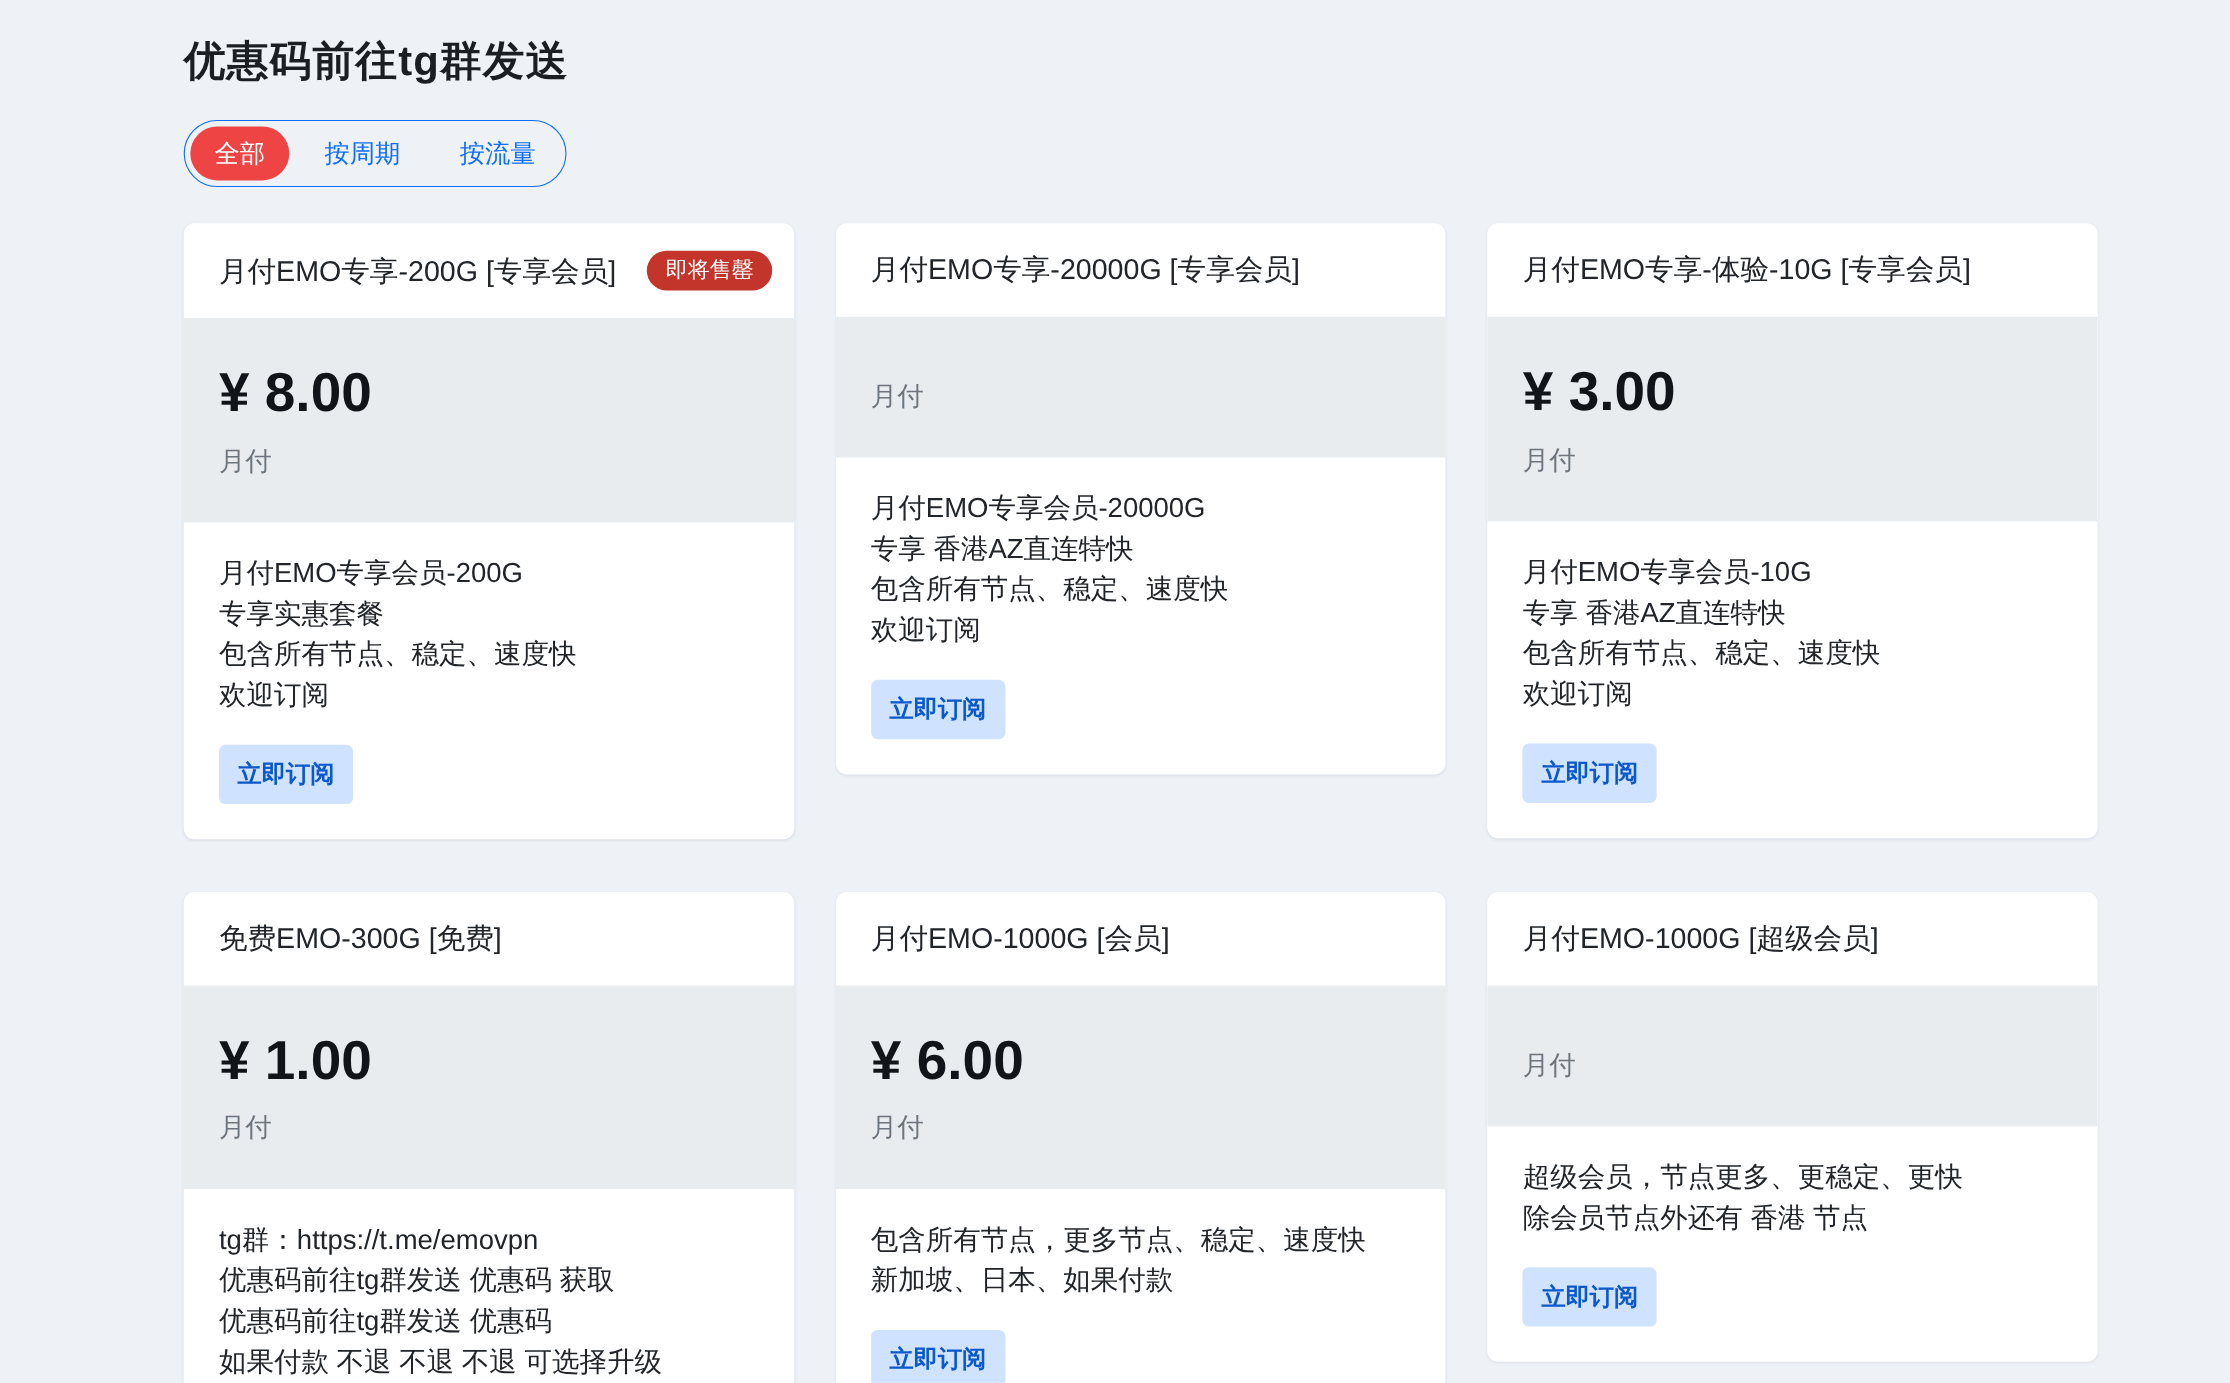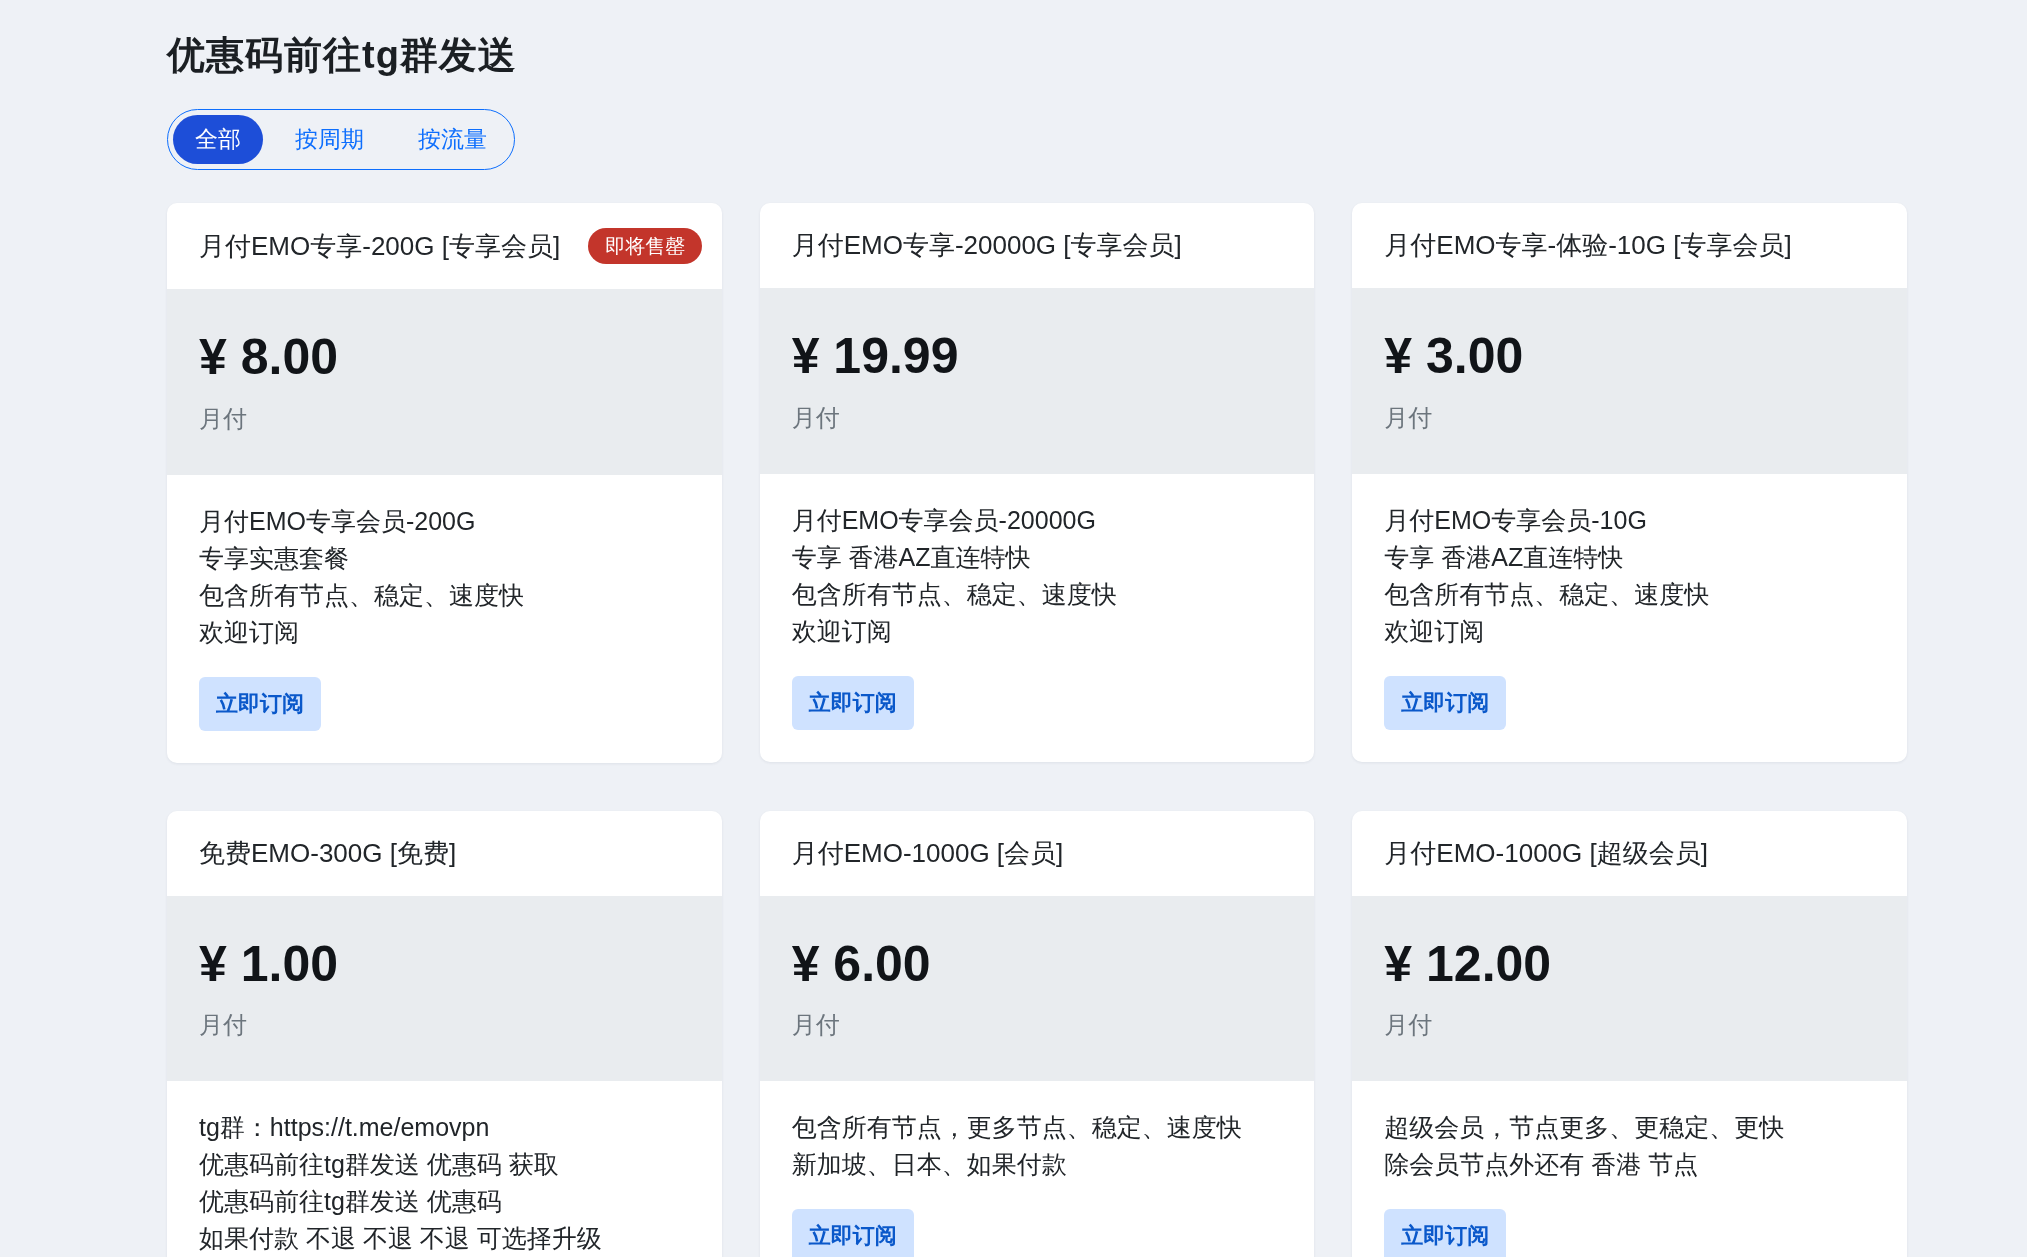--- a/index.html
+++ b/index.html
@@ -14,21 +14,21 @@
   .filter-group {
     display: inline-flex; align-items: center; gap: 10px;
     margin-top: 28px; padding: 5px;
     border: 1px solid #0d6efd; border-radius: 9999px;
   }
   .filter-tab {
     font-size: 23px; color: #0d6efd; background: transparent;
     border: none; border-radius: 9999px; padding: 9px 22px;
     cursor: pointer; white-space: nowrap;
   }
-  .filter-tab.active { background: #1d4ed8; color: #ffffff; font-family: Liberation Serif, serif; }
+  .filter-tab.active { background: #ef4444; color: #ffffff; font-family: Liberation Serif, serif; }
   .grid {
     margin-top: 33px;
     display: grid; grid-template-columns: repeat(3, 1fr);
     gap: 48px 38px; align-items: start;
   }
   .card {
     background: #ffffff; border-radius: 10px; overflow: hidden;
     box-shadow: 0 1px 3px rgba(20,30,50,.07);
   }
   .card-header {
@@ -82,21 +82,20 @@
         <div class="desc-line">欢迎订阅</div>
         <button class="subscribe-btn">立即订阅</button>
       </div>
     </div>
 
     <div class="card">
       <div class="card-header">
         <span>月付EMO专享-20000G [专享会员]</span>
       </div>
       <div class="price-section">
-        <div class="price">¥ 19.99</div>
         <div class="cycle">月付</div>
       </div>
       <div class="card-body">
         <div class="desc-line">月付EMO专享会员-20000G</div>
         <div class="desc-line">专享 香港AZ直连特快</div>
         <div class="desc-line">包含所有节点、稳定、速度快</div>
         <div class="desc-line">欢迎订阅</div>
         <button class="subscribe-btn">立即订阅</button>
       </div>
     </div>
@@ -148,21 +147,20 @@
         <div class="desc-line">新加坡、日本、如果付款</div>
         <button class="subscribe-btn">立即订阅</button>
       </div>
     </div>
 
     <div class="card">
       <div class="card-header">
         <span>月付EMO-1000G [超级会员]</span>
       </div>
       <div class="price-section">
-        <div class="price">¥ 12.00</div>
         <div class="cycle">月付</div>
       </div>
       <div class="card-body">
         <div class="desc-line">超级会员，节点更多、更稳定、更快</div>
         <div class="desc-line">除会员节点外还有 香港 节点</div>
         <button class="subscribe-btn">立即订阅</button>
       </div>
     </div>
 
   </div>

